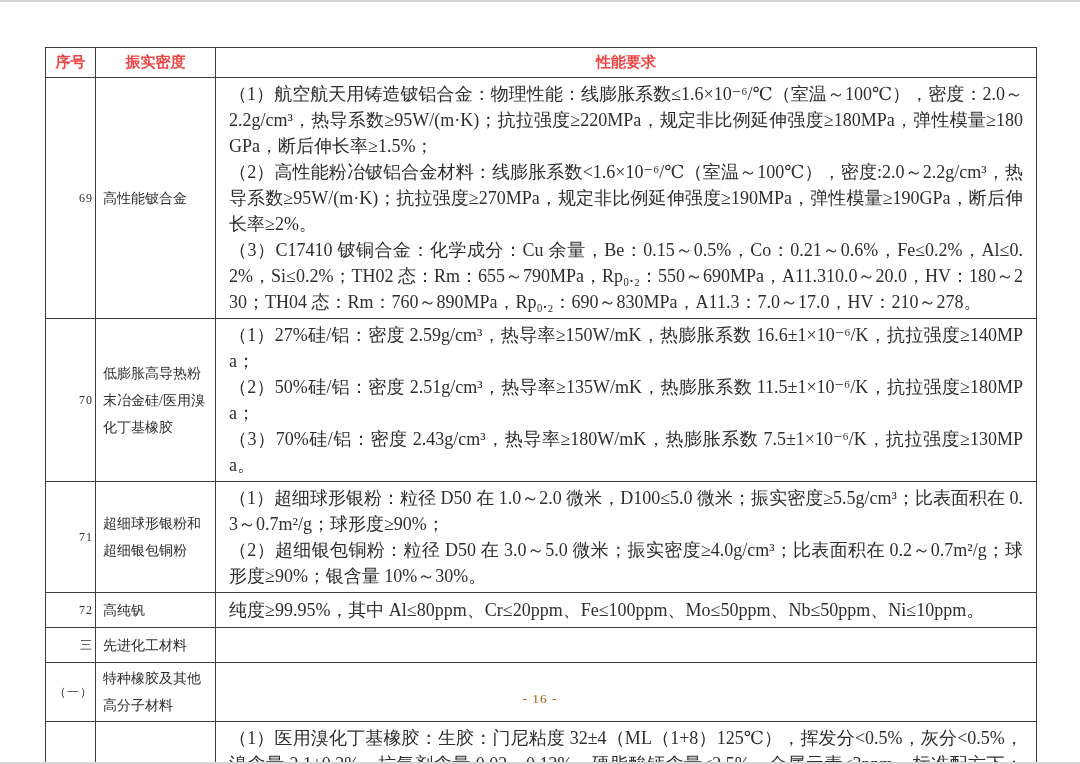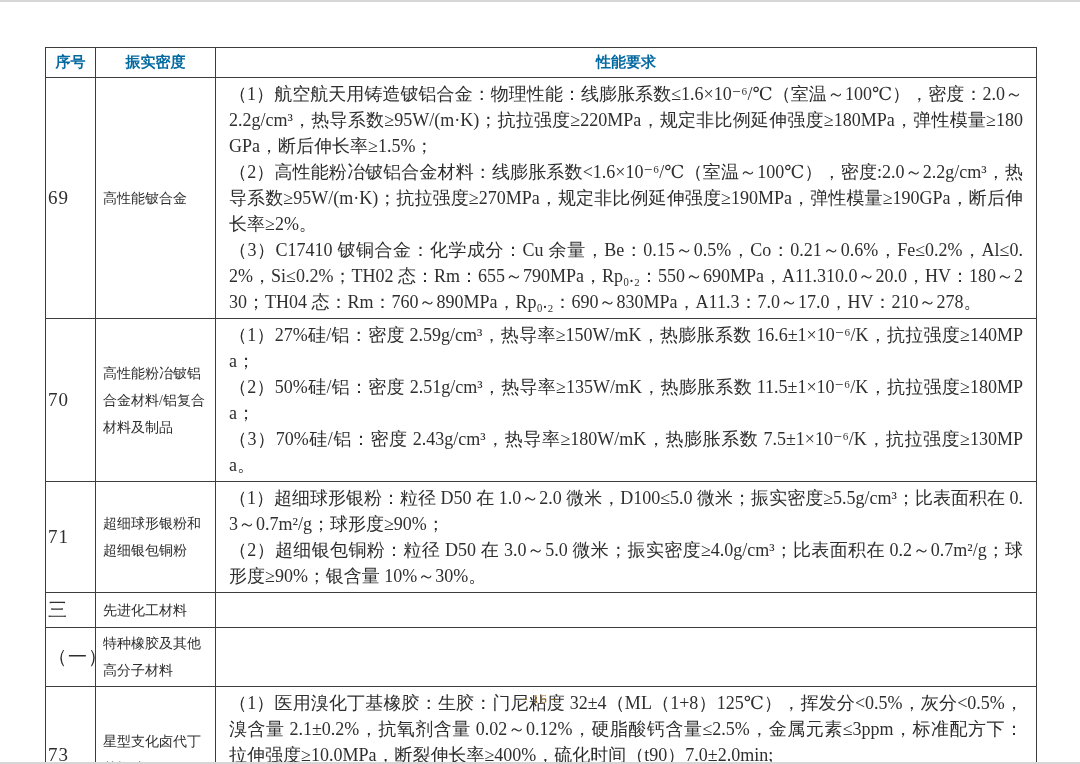--- a/index.html
+++ b/index.html
@@ -37,35 +37,35 @@
   .spec-table td {
     border: 1px solid #3d3d3d;
     box-sizing: border-box;
   }
   .spec-table th {
     height: 30px;
     font-size: 15px;
     font-weight: bold;
     text-align: center;
     padding: 2px 4px;
-    color: #0369a1;
+    color: #ef4444;
   }
   
   tbody tr:nth-child(1) > td { height: 180px; }
   tbody tr:nth-child(2) > td { height: 80px; }
   tbody tr:nth-child(3) > td { height: 110px; }
   tbody tr:nth-child(4) > td { height: 35px; }
   tbody tr:nth-child(5) > td { height: 35px; }
   tbody tr:nth-child(6) > td { height: 55px; }
   tbody tr:nth-child(7) > td { height: 116px; }
 
   td.cell-index {
-    text-align: left;
+    text-align: right;
     vertical-align: middle;
-    font-size: 19px;
+    font-size: 12px;
     padding: 2px;
     letter-spacing: 1px;
   }
   td.cell-name {
     vertical-align: middle;
     font-size: 14px;
     line-height: 27px;
     padding: 2px 3px 2px 7px;
     word-break: break-all;
   }
@@ -114,33 +114,40 @@
         <td class="cell-index">69</td>
         <td class="cell-name">高性能铍合金</td>
         <td class="cell-spec">
           <div class="spec-line">（1）航空航天用铸造铍铝合金：物理性能：线膨胀系数≤1.6×10⁻⁶/℃（室温～100℃），密度：2.0～2.2g/cm³，热导系数≥95W/(m·K)；抗拉强度≥220MPa，规定非比例延伸强度≥180MPa，弹性模量≥180GPa，断后伸长率≥1.5%；</div>
           <div class="spec-line">（2）高性能粉冶铍铝合金材料：线膨胀系数&lt;1.6×10⁻⁶/℃（室温～100℃），密度:2.0～2.2g/cm³，热导系数≥95W/(m·K)；抗拉强度≥270MPa，规定非比例延伸强度≥190MPa，弹性模量≥190GPa，断后伸长率≥2%。</div>
           <div class="spec-line">（3）C17410 铍铜合金：化学成分：Cu 余量，Be：0.15～0.5%，Co：0.21～0.6%，Fe≤0.2%，Al≤0.2%，Si≤0.2%；TH02 态：Rm：655～790MPa，Rp₀.₂：550～690MPa，A11.310.0～20.0，HV：180～230；TH04 态：Rm：760～890MPa，Rp₀.₂：690～830MPa，A11.3：7.0～17.0，HV：210～278。</div>
         </td>
       </tr>
       <tr>
         <td class="cell-index">70</td>
-        <td class="cell-name">高性能粉冶铍铝合金材料/铝复合材料及制品</td>
+        <td class="cell-name">低膨胀高导热粉末冶金硅/医用溴化丁基橡胶</td>
         <td class="cell-spec">
           <div class="spec-line">（1）27%硅/铝：密度 2.59g/cm³，热导率≥150W/mK，热膨胀系数 16.6±1×10⁻⁶/K，抗拉强度≥140MPa；</div>
           <div class="spec-line">（2）50%硅/铝：密度 2.51g/cm³，热导率≥135W/mK，热膨胀系数 11.5±1×10⁻⁶/K，抗拉强度≥180MPa；</div>
           <div class="spec-line">（3）70%硅/铝：密度 2.43g/cm³，热导率≥180W/mK，热膨胀系数 7.5±1×10⁻⁶/K，抗拉强度≥130MPa。</div>
         </td>
       </tr>
       <tr>
         <td class="cell-index">71</td>
         <td class="cell-name">超细球形银粉和超细银包铜粉</td>
         <td class="cell-spec">
           <div class="spec-line">（1）超细球形银粉：粒径 D50 在 1.0～2.0 微米，D100≤5.0 微米；振实密度≥5.5g/cm³；比表面积在 0.3～0.7m²/g；球形度≥90%；</div>
           <div class="spec-line">（2）超细银包铜粉：粒径 D50 在 3.0～5.0 微米；振实密度≥4.0g/cm³；比表面积在 0.2～0.7m²/g；球形度≥90%；银含量 10%～30%。</div>
+        </td>
+      </tr>
+      <tr>
+        <td class="cell-index">72</td>
+        <td class="cell-name">高纯钒</td>
+        <td class="cell-spec">
+          <div class="spec-line">纯度≥99.95%，其中 Al≤80ppm、Cr≤20ppm、Fe≤100ppm、Mo≤50ppm、Nb≤50ppm、Ni≤10ppm。</div>
         </td>
       </tr>
       <tr>
         <td class="cell-index">三</td>
         <td class="cell-name">先进化工材料</td>
         <td class="cell-spec"></td>
       </tr>
       <tr>
         <td class="cell-index">（一）</td>
         <td class="cell-name">特种橡胶及其他高分子材料</td>

